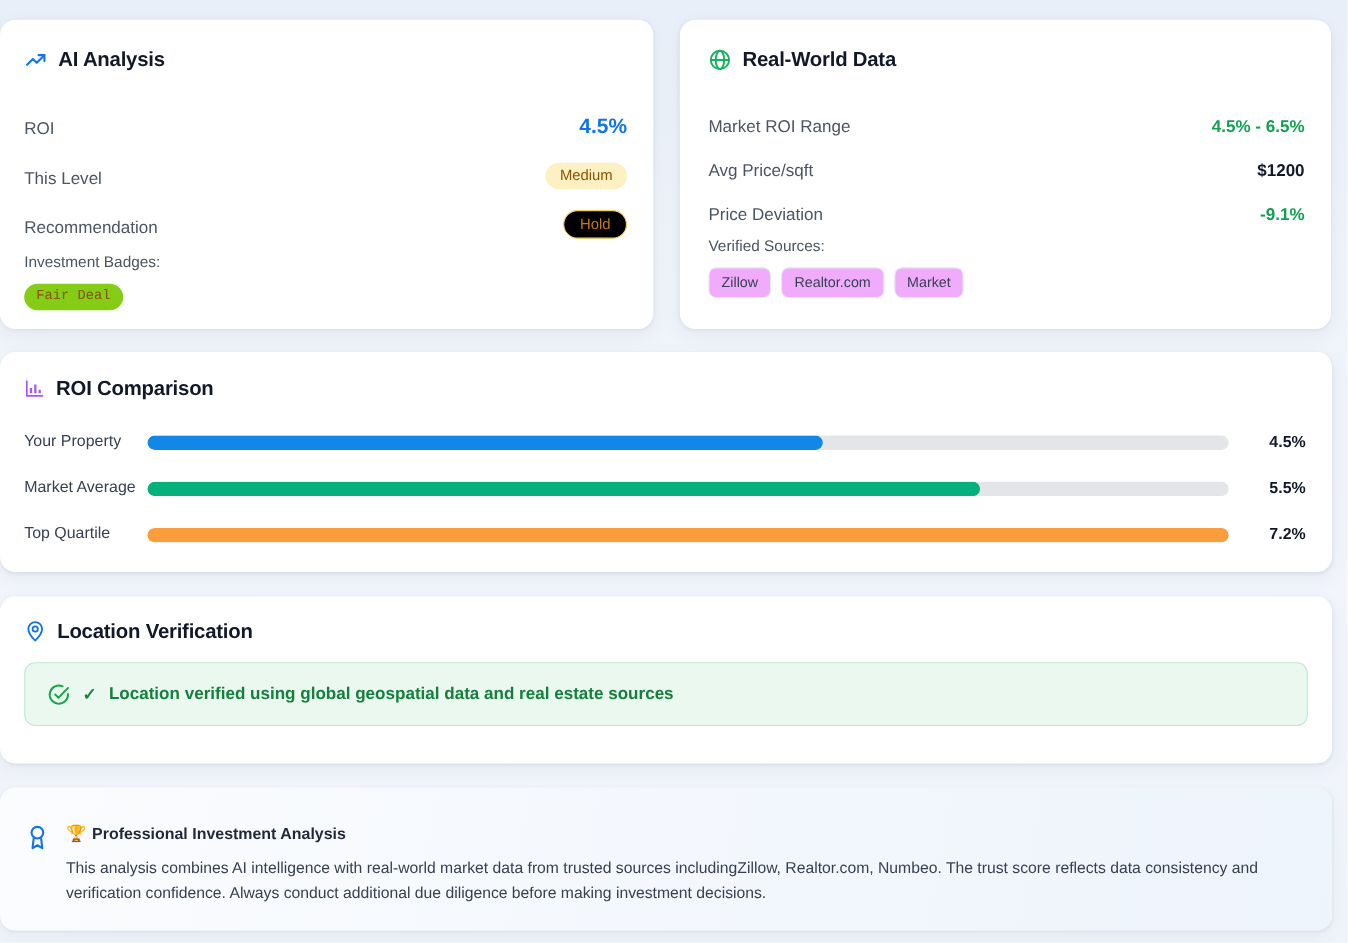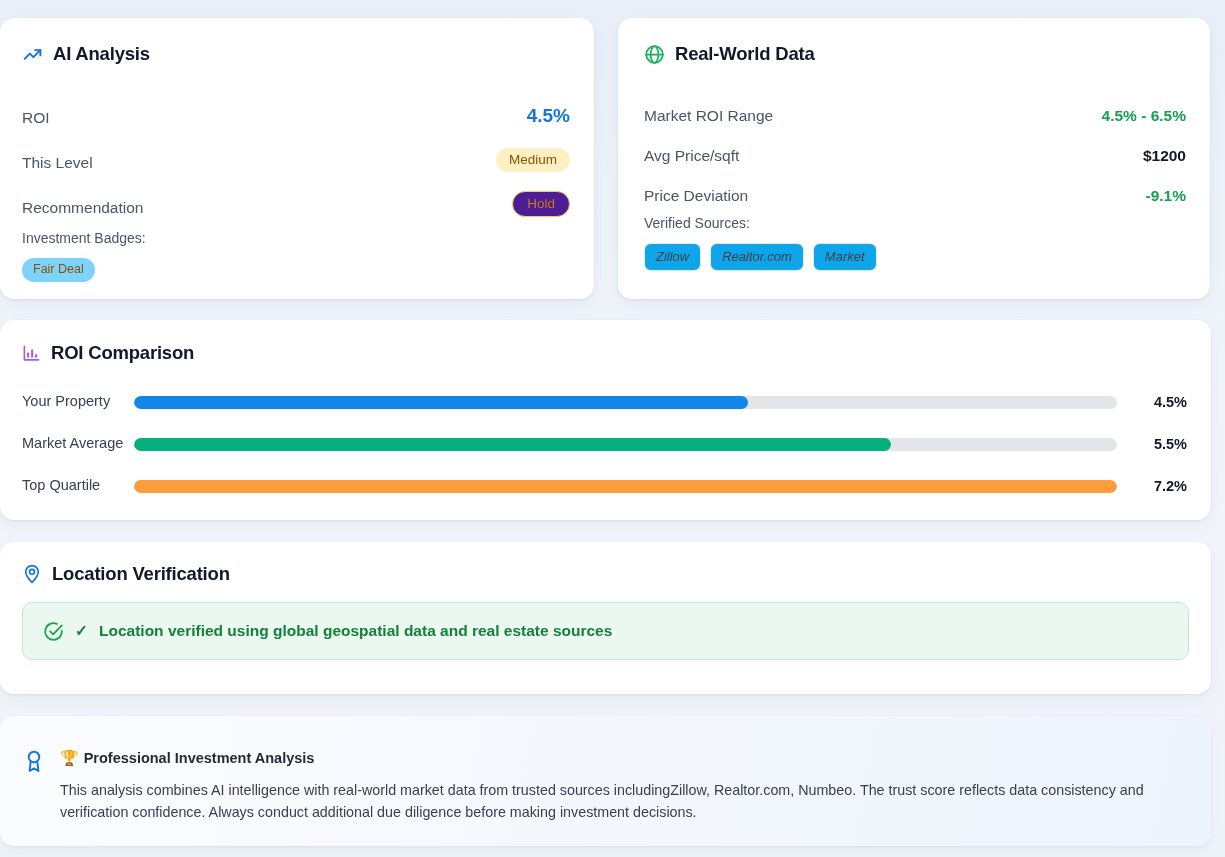--- a/index.html
+++ b/index.html
@@ -96,48 +96,48 @@
   .pill {
     display: inline-block;
     background: #fdf0c3;
     color: #8a5300;
     font-size: 13.5px;
     border-radius: 999px;
     padding: 5px 13px 6px;
     line-height: 1;
   }
   .pill-outline {
-    background: #4c1d95;
+    background: #000000;
     border: 1px solid #f3cf5e;
     color: #c77b0a;
     padding: 5px 14px 6px;
   }
   .pill-badge {
-    background: #7dd3fc;
+    background: #84cc16;
     color: #8a5300;
     font-size: 12.5px;
     padding: 5px 11px 6px;
     font-weight: normal;
+    font-family: Liberation Mono, monospace;
   }
 
   .sub-label {
     font-size: 14px;
     color: #4b5563;
   }
 
   .chip-row { display: flex; gap: 9px; }
   .chip {
-    background: #0ea5e9;
+    background: #f0abfc;
     border: 1px solid #e6e8ec;
     border-radius: 7px;
     font-size: 13px;
     color: #374151;
     padding: 6px 11px 7px;
     line-height: 1;
-    font-style: italic;
   }
 
   
   .card-roi {
     position: absolute;
     top: 320px;
     left: 0px;
     width: 1211px;
     height: 200px;
     padding: 24px 24px 18px 22px;

